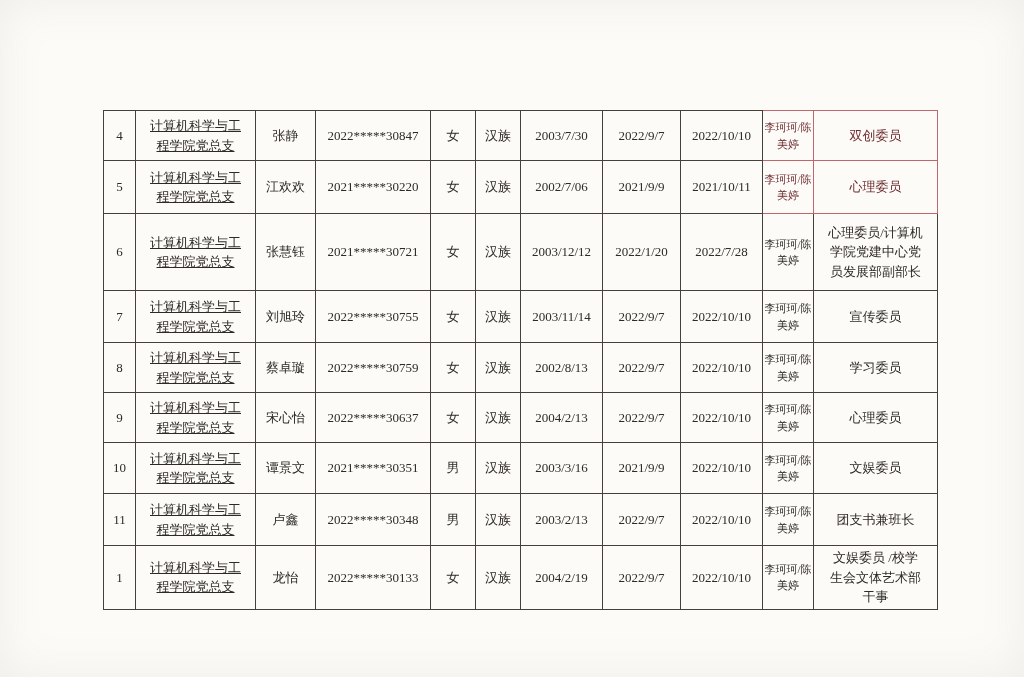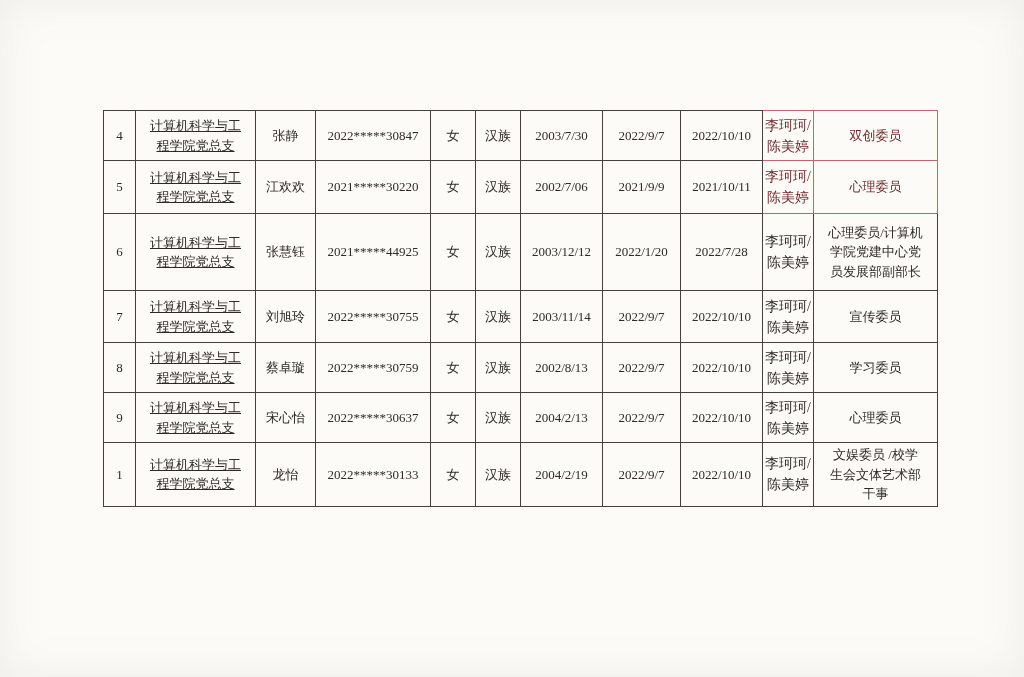--- a/index.html
+++ b/index.html
@@ -34,21 +34,21 @@
     padding: 2px 3px;
     overflow: hidden;
     word-break: break-all;
   }
   td.red {
     border-color: #c2666d;
     color: #6e2a2d;
   }
   
   .col-branch   { padding: 2px 9px; text-decoration: underline; }
-  .col-contact  { padding: 2px 1px; font-size: 14px; }
+  .col-contact  { padding: 2px 1px; font-size: 11px; }
   .col-position { padding: 2px 13px; }
   
   tr:nth-child(1) td { height: 45px; }
   tr:nth-child(2) td { height: 48px; }
   tr:nth-child(3) td { height: 72px; }
   tr:nth-child(4) td { height: 47px; }
   tr:nth-child(5) td { height: 45px; }
   tr:nth-child(6) td { height: 45px; }
   tr:nth-child(7) td { height: 46px; }
   tr:nth-child(8) td { height: 47px; }
@@ -96,21 +96,21 @@
           <td class="col-birth">2002/7/06</td>
           <td class="col-date1">2021/9/9</td>
           <td class="col-date2">2021/10/11</td>
           <td class="col-contact red">李珂珂/陈美婷</td>
           <td class="col-position red">心理委员</td>
         </tr>
         <tr>
           <td class="col-no">6</td>
           <td class="col-branch">计算机科学与工程学院党总支</td>
           <td class="col-name">张慧钰</td>
-          <td class="col-id">2021*****44925</td>
+          <td class="col-id">2021*****30721</td>
           <td class="col-gender">女</td>
           <td class="col-ethnicity">汉族</td>
           <td class="col-birth">2003/12/12</td>
           <td class="col-date1">2022/1/20</td>
           <td class="col-date2">2022/7/28</td>
           <td class="col-contact">李珂珂/陈美婷</td>
           <td class="col-position">心理委员/计算机学院党建中心党员发展部副部长</td>
         </tr>
         <tr>
           <td class="col-no">7</td>
@@ -145,20 +145,46 @@
           <td class="col-id">2022*****30637</td>
           <td class="col-gender">女</td>
           <td class="col-ethnicity">汉族</td>
           <td class="col-birth">2004/2/13</td>
           <td class="col-date1">2022/9/7</td>
           <td class="col-date2">2022/10/10</td>
           <td class="col-contact">李珂珂/陈美婷</td>
           <td class="col-position">心理委员</td>
         </tr>
         <tr>
+          <td class="col-no">10</td>
+          <td class="col-branch">计算机科学与工程学院党总支</td>
+          <td class="col-name">谭景文</td>
+          <td class="col-id">2021*****30351</td>
+          <td class="col-gender">男</td>
+          <td class="col-ethnicity">汉族</td>
+          <td class="col-birth">2003/3/16</td>
+          <td class="col-date1">2021/9/9</td>
+          <td class="col-date2">2022/10/10</td>
+          <td class="col-contact">李珂珂/陈美婷</td>
+          <td class="col-position">文娱委员</td>
+        </tr>
+        <tr>
+          <td class="col-no">11</td>
+          <td class="col-branch">计算机科学与工程学院党总支</td>
+          <td class="col-name">卢鑫</td>
+          <td class="col-id">2022*****30348</td>
+          <td class="col-gender">男</td>
+          <td class="col-ethnicity">汉族</td>
+          <td class="col-birth">2003/2/13</td>
+          <td class="col-date1">2022/9/7</td>
+          <td class="col-date2">2022/10/10</td>
+          <td class="col-contact">李珂珂/陈美婷</td>
+          <td class="col-position">团支书兼班长</td>
+        </tr>
+        <tr>
           <td class="col-no">1</td>
           <td class="col-branch">计算机科学与工程学院党总支</td>
           <td class="col-name">龙怡</td>
           <td class="col-id">2022*****30133</td>
           <td class="col-gender">女</td>
           <td class="col-ethnicity">汉族</td>
           <td class="col-birth">2004/2/19</td>
           <td class="col-date1">2022/9/7</td>
           <td class="col-date2">2022/10/10</td>
           <td class="col-contact">李珂珂/陈美婷</td>

